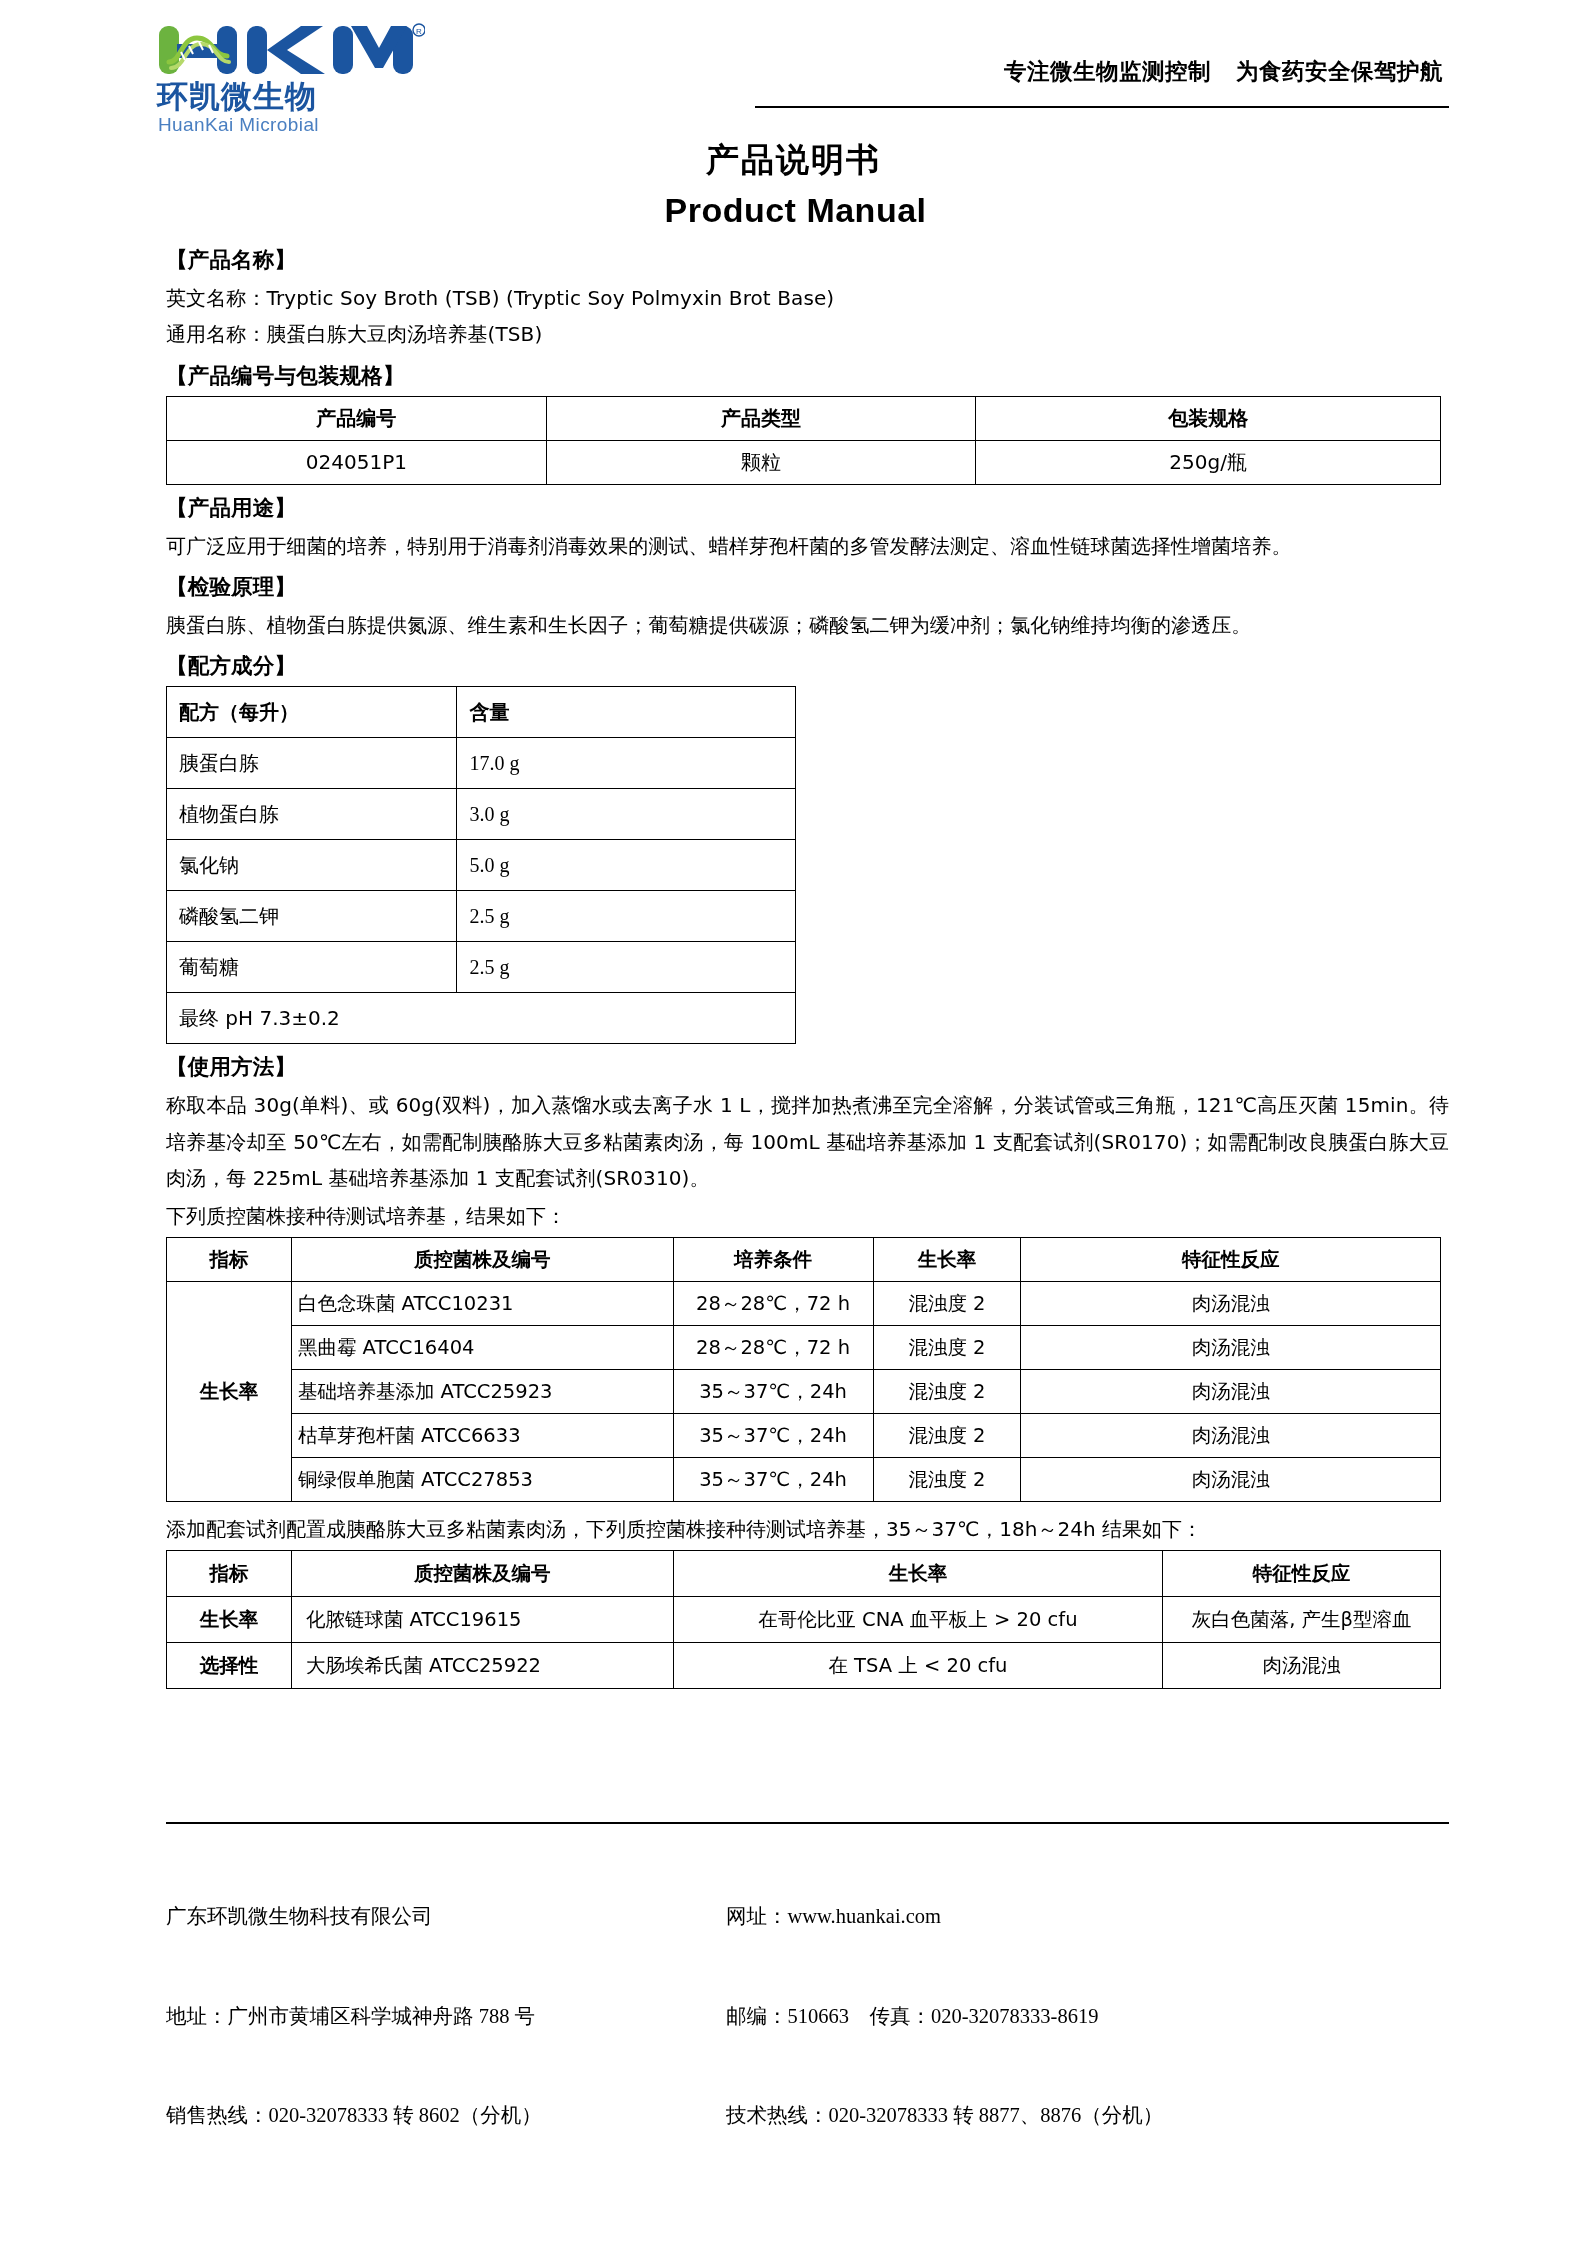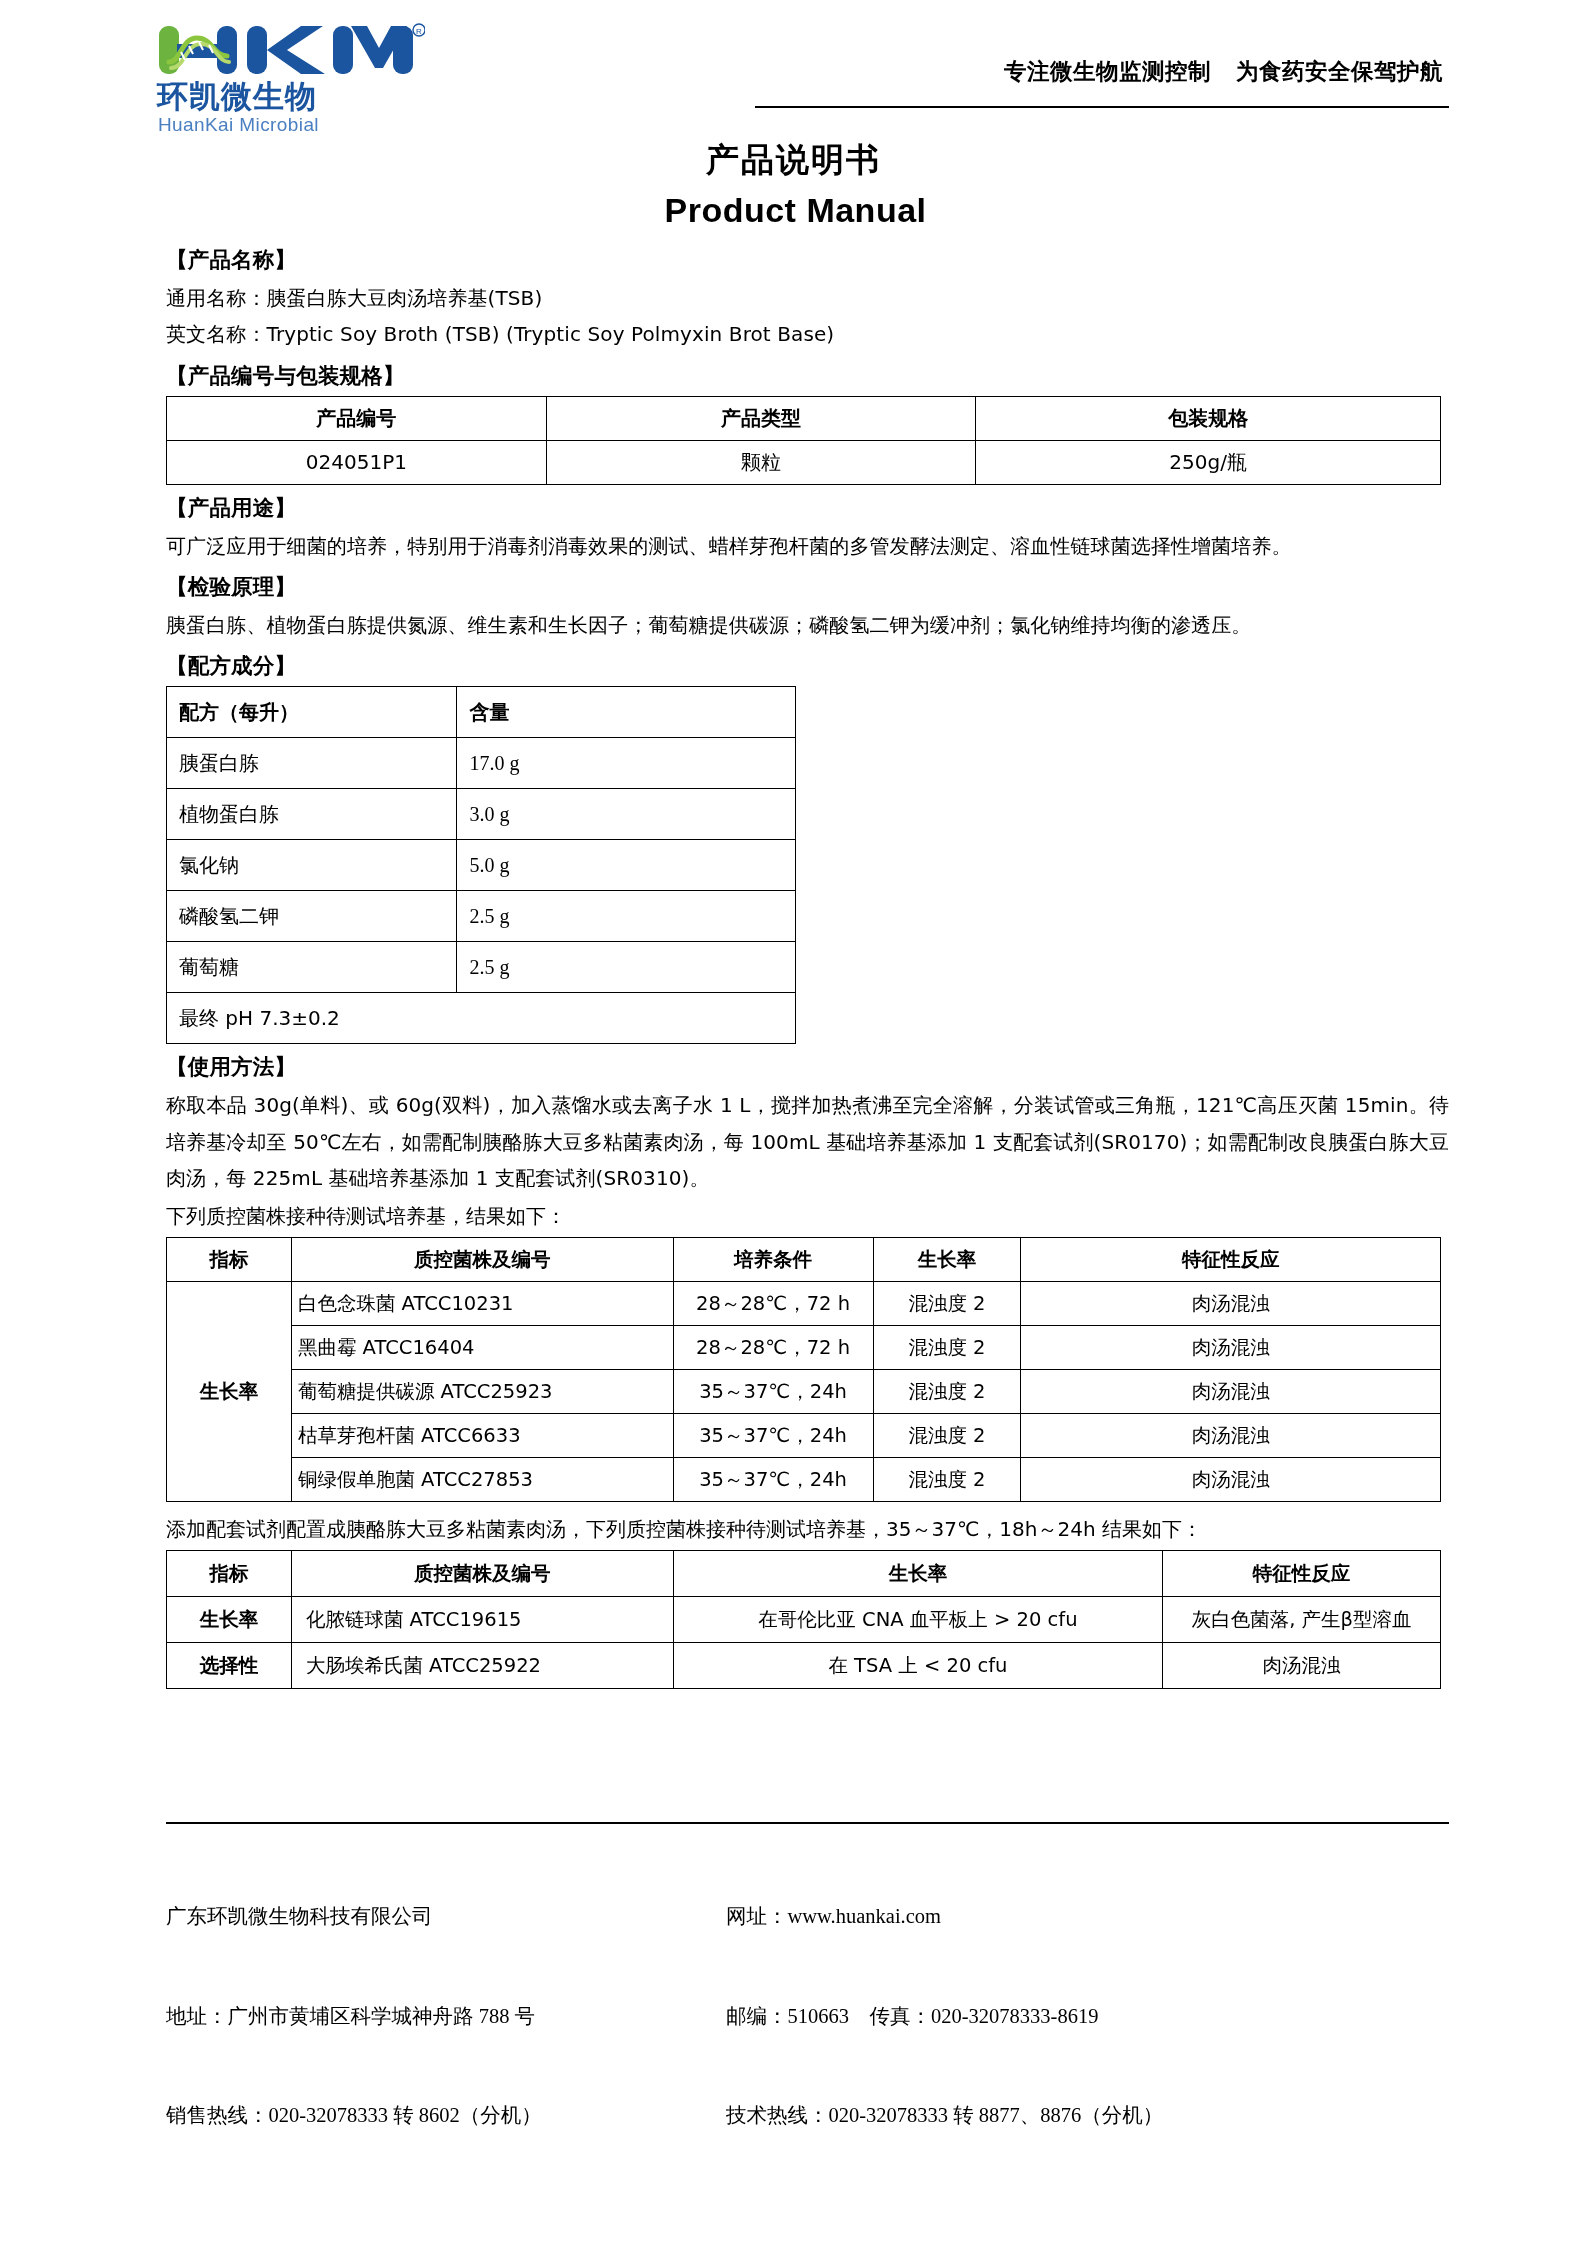--- a/index.html
+++ b/index.html
@@ -281,22 +281,22 @@
       <div class="header-rule"></div>
     </div>
   </div>
 
   <div class="doc-title-cn">产品说明书</div>
   <div class="doc-title-en">Product Manual</div>
 
   <div class="body-area">
 
     <div class="sec-head">【产品名称】</div>
+    <div class="name-line"><span>英文名称：</span><span>Tryptic Soy Broth (TSB) (Tryptic Soy Polmyxin Brot Base)</span></div>
     <div class="name-line"><span>通用名称：</span><span>胰蛋白胨大豆肉汤培养基(TSB)</span></div>
-    <div class="name-line"><span>英文名称：</span><span>Tryptic Soy Broth (TSB) (Tryptic Soy Polmyxin Brot Base)</span></div>
 
     <div class="sec-head">【产品编号与包装规格】</div>
     <table class="tbl-spec">
       <colgroup>
           <col class="c1">
           <col class="c2">
           <col class="c3">
         </colgroup>
       <thead>
         <tr>
@@ -389,21 +389,21 @@
           <td>混浊度 2</td>
           <td>肉汤混浊</td>
         </tr>
         <tr>
           <td class="left">黑曲霉 ATCC16404</td>
           <td>28～28℃，72 h</td>
           <td>混浊度 2</td>
           <td>肉汤混浊</td>
         </tr>
         <tr>
-          <td class="left">葡萄糖提供碳源 ATCC25923</td>
+          <td class="left">基础培养基添加 ATCC25923</td>
           <td>35～37℃，24h</td>
           <td>混浊度 2</td>
           <td>肉汤混浊</td>
         </tr>
         <tr>
           <td class="left">枯草芽孢杆菌 ATCC6633</td>
           <td>35～37℃，24h</td>
           <td>混浊度 2</td>
           <td>肉汤混浊</td>
         </tr>

